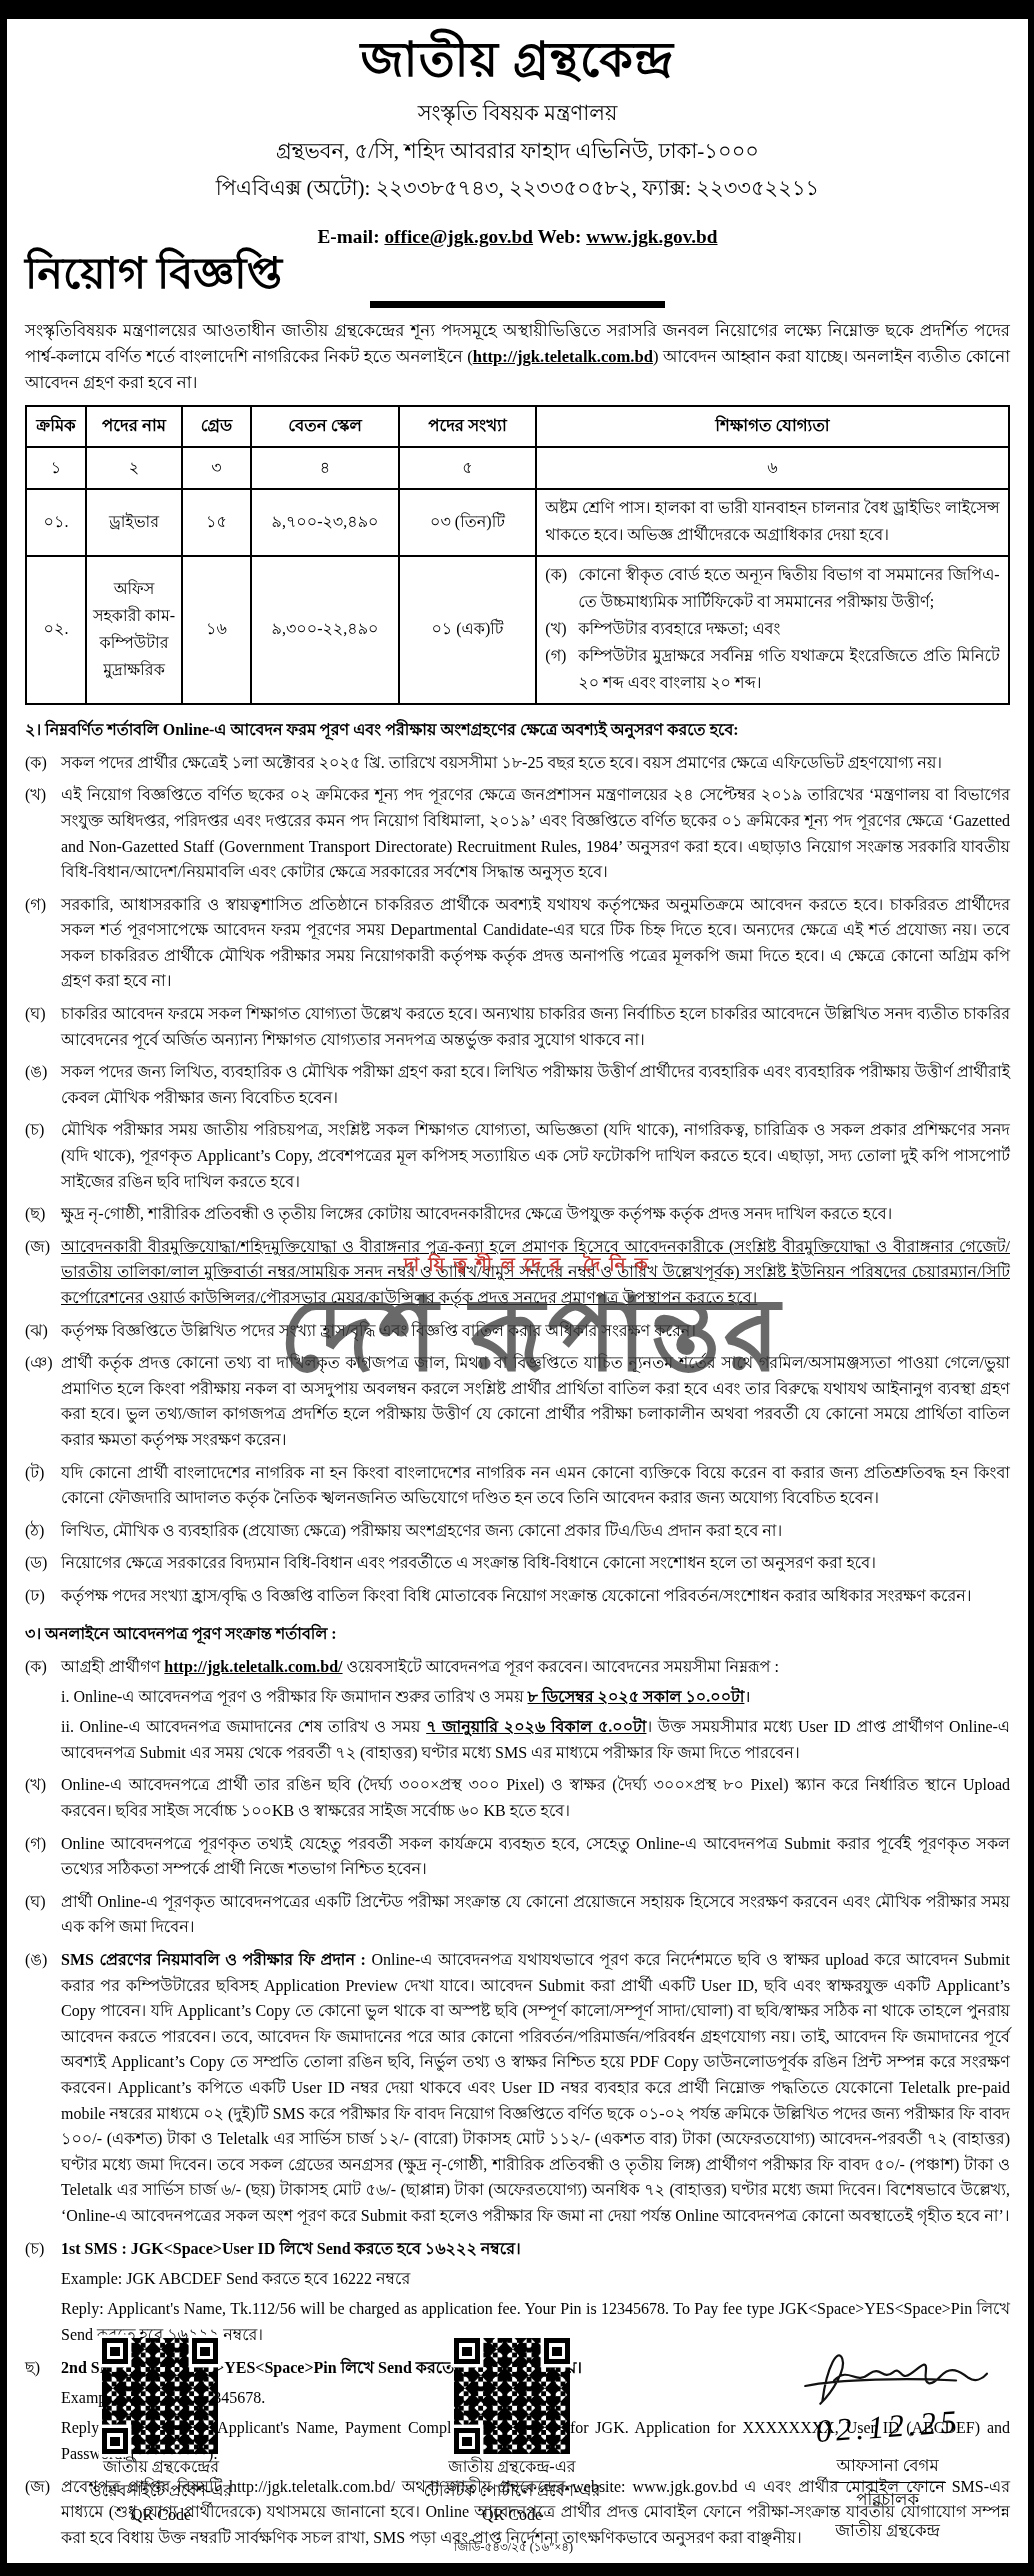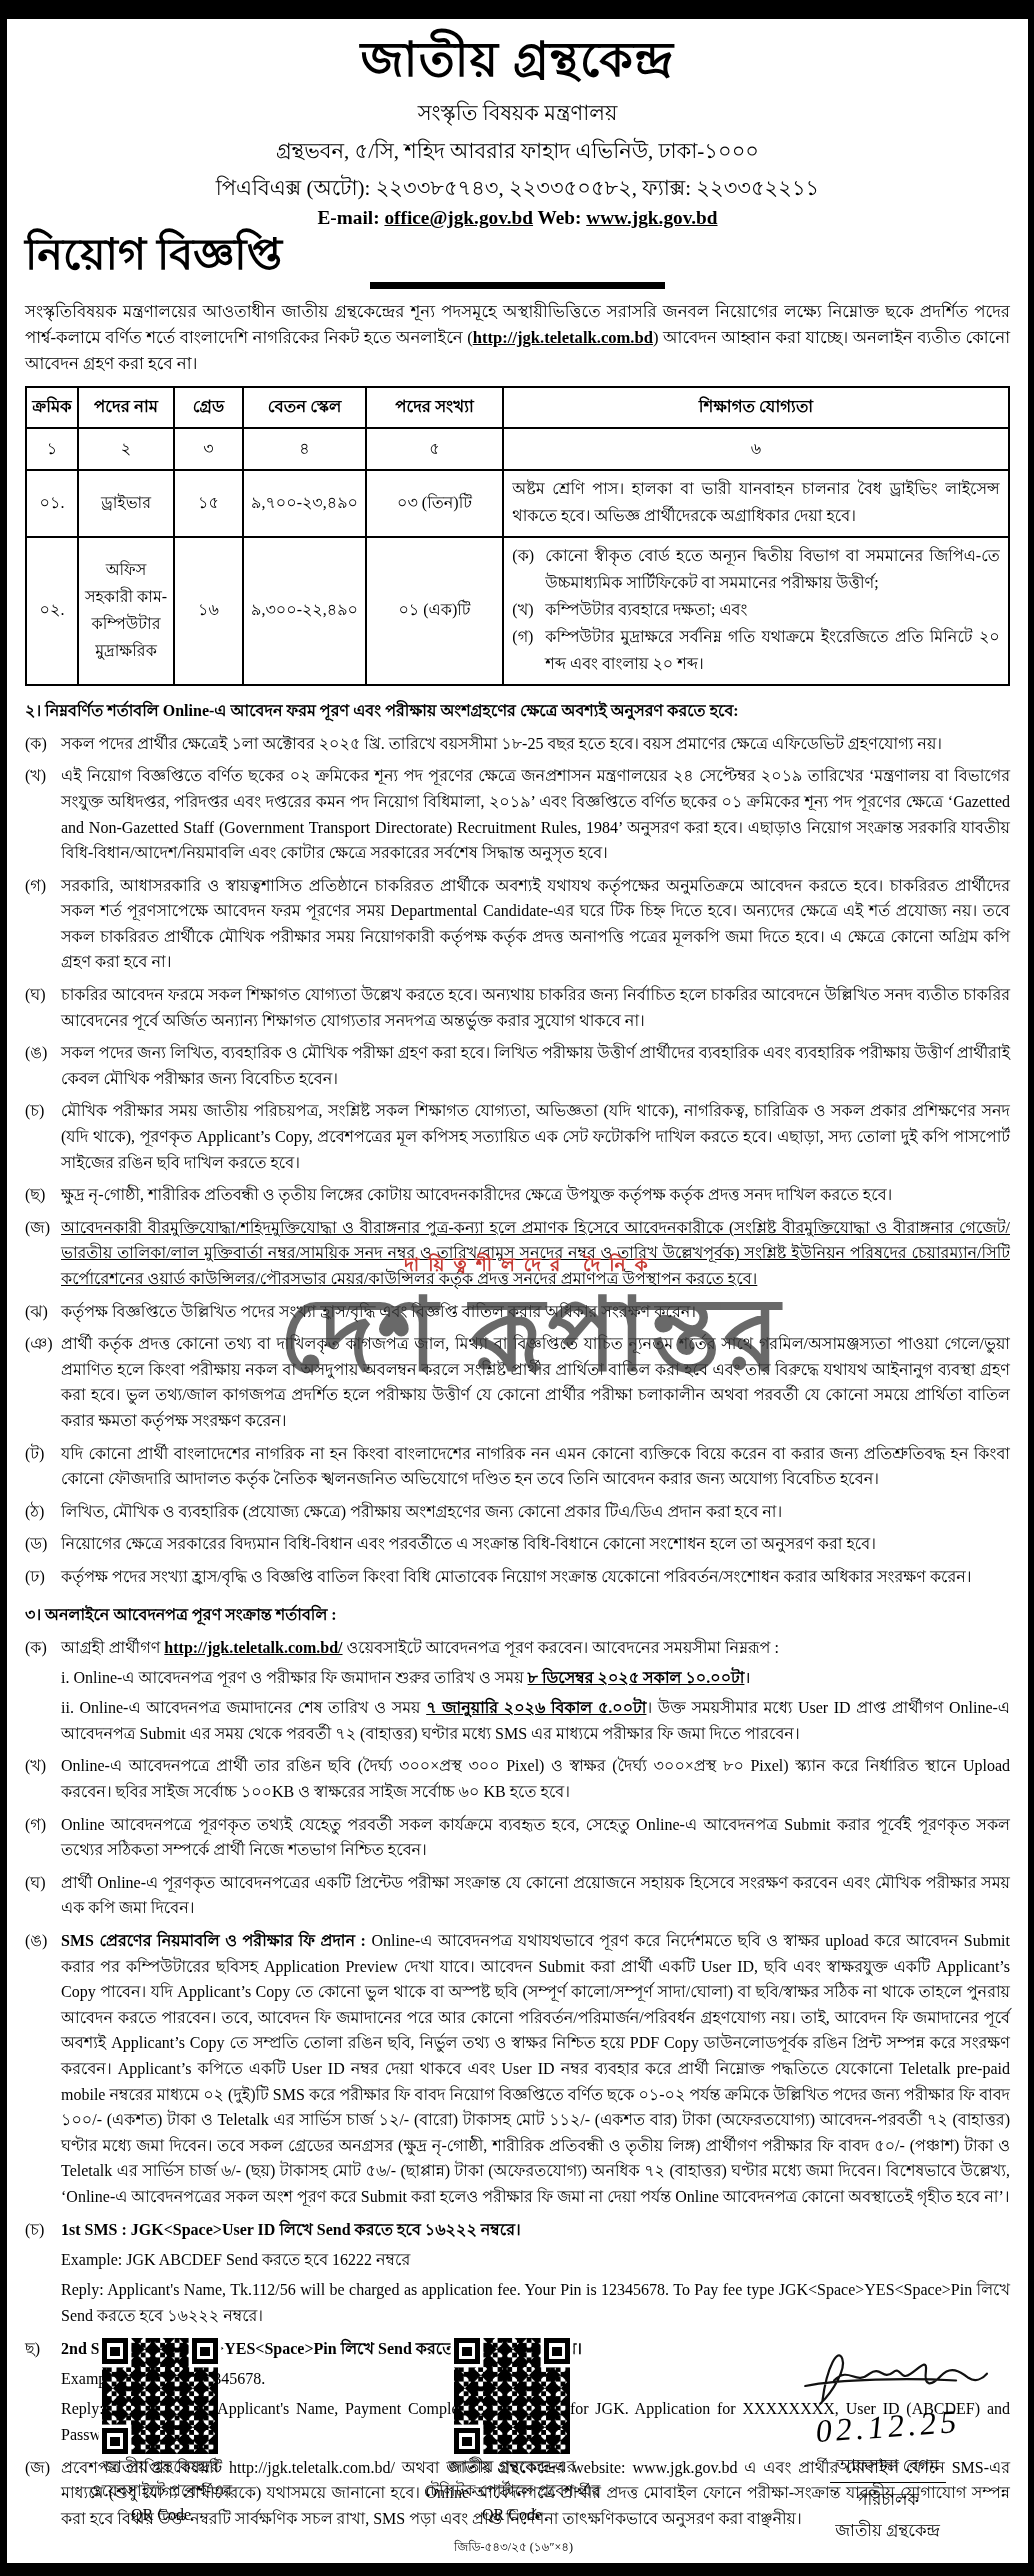--- a/index.html
+++ b/index.html
@@ -2,21 +2,21 @@
 <html style="font-size:11px"><head>
 <meta charset="utf-8">
 <style>
 *{box-sizing:border-box;margin:0;padding:0}
 body{width:1035px;height:2576px;position:relative;background:#000;font-family:"Liberation Serif",serif;color:#000;overflow:hidden}
 .paper{position:absolute;left:7px;top:19.3px;width:1021px;height:2544px;background:#fff;padding:4.1px 18px 0;overflow:hidden}
 .header{text-align:center}
 .org{font-size:48px;font-weight:700;letter-spacing:1.4px;margin-top:11px;line-height:1.1}
 .ministry{font-size:21px;margin-top:9.7px}
 .addr,.phone{font-size:21px;margin-top:2.8px}
-.emailline{font-size:19.3px;font-weight:700;margin-top:0}
+.emailline{font-size:19.3px;font-weight:700;margin-top:19px}
 .ul{text-decoration:underline}
 .memo{display:flex;justify-content:space-between;font-size:16px;margin-top:12.4px}
 .titlewrap{text-align:left;margin-top:0}
 .bigtitle{font-size:43px;font-weight:700;display:inline-block;line-height:1.2}
 .titlebar{width:295px;height:7px;background:#000;margin:1.4px auto 0}
 .intro{font-size:16.6px;line-height:1.55;text-align:justify;margin-top:9.7px}
 .b{font-weight:700}
 table.vac{width:100%;border-collapse:collapse;margin-top:9.7px;font-size:16px}
 .vac th,.vac td{border:2.1px solid #000;padding:2.8px 5.5px;text-align:center;vertical-align:middle}
 .vac th{font-weight:700;font-size:16.6px;padding:6.2px 2.8px}
@@ -68,24 +68,24 @@
   <div class="titlewrap">
     <span class="bigtitle">নিয়োগ বিজ্ঞপ্তি</span>
     <div class="titlebar"></div>
   </div>
 
   <div class="intro"><span>সংস্কৃতিবিষয়ক মন্ত্রণালয়ের আওতাধীন জাতীয় গ্রন্থকেন্দ্রের শূন্য পদসমূহে অস্থায়ীভিত্তিতে সরাসরি জনবল নিয়োগের লক্ষ্যে নিম্নোক্ত ছকে প্রদর্শিত পদের পার্শ্ব-কলামে বর্ণিত শর্তে বাংলাদেশি নাগরিকের নিকট হতে অনলাইনে (</span><span class="b ul">http://jgk.teletalk.com.bd</span><span>) আবেদন আহ্বান করা যাচ্ছে। অনলাইন ব্যতীত কোনো আবেদন গ্রহণ করা হবে না।</span></div>
 
   <table class="vac">
     <tbody>
         <tr>
-      <th style="width:52px">ক্রমিক</th>
+      <th style="width:60px">ক্রমিক</th>
       <th style="width:96px">পদের নাম</th>
       <th style="width:69px">গ্রেড</th>
-      <th style="width:123px">বেতন স্কেল</th>
+      <th style="width:148px">বেতন স্কেল</th>
       <th style="width:137px">পদের সংখ্যা</th>
       <th>শিক্ষাগত যোগ্যতা</th>
     </tr>
     <tr class="numrow">
       <td>১</td>
       <td>২</td>
       <td>৩</td>
       <td>৪</td>
       <td>৫</td>
       <td>৬</td>

